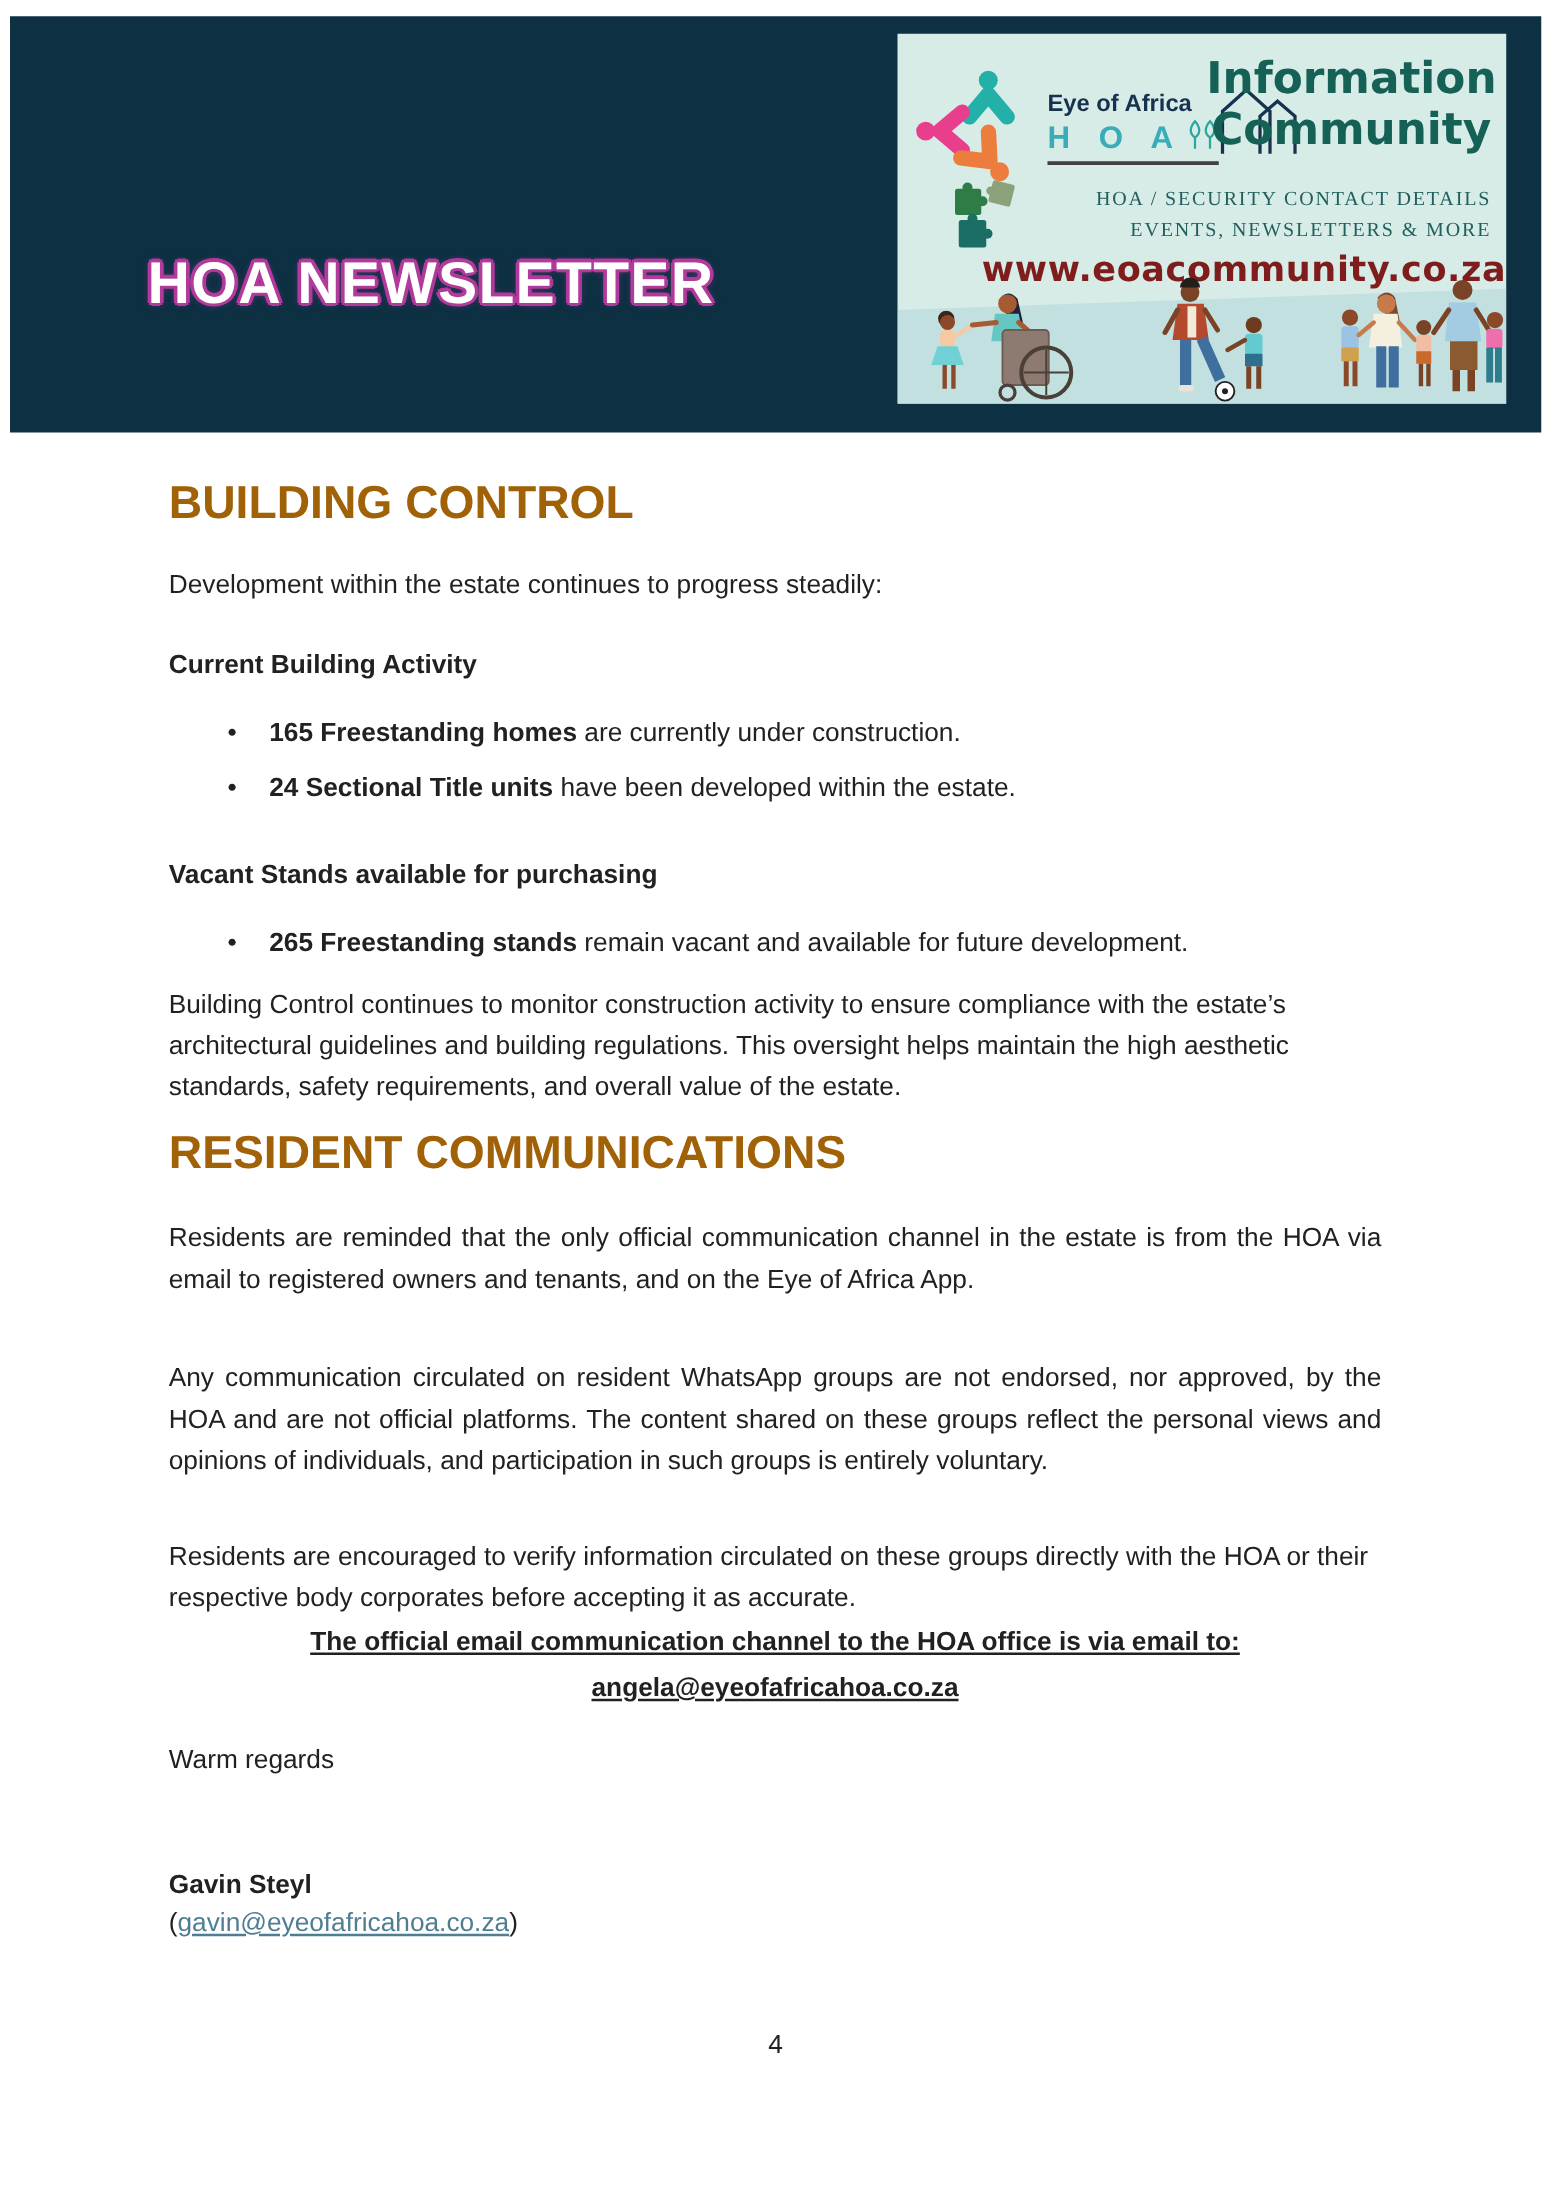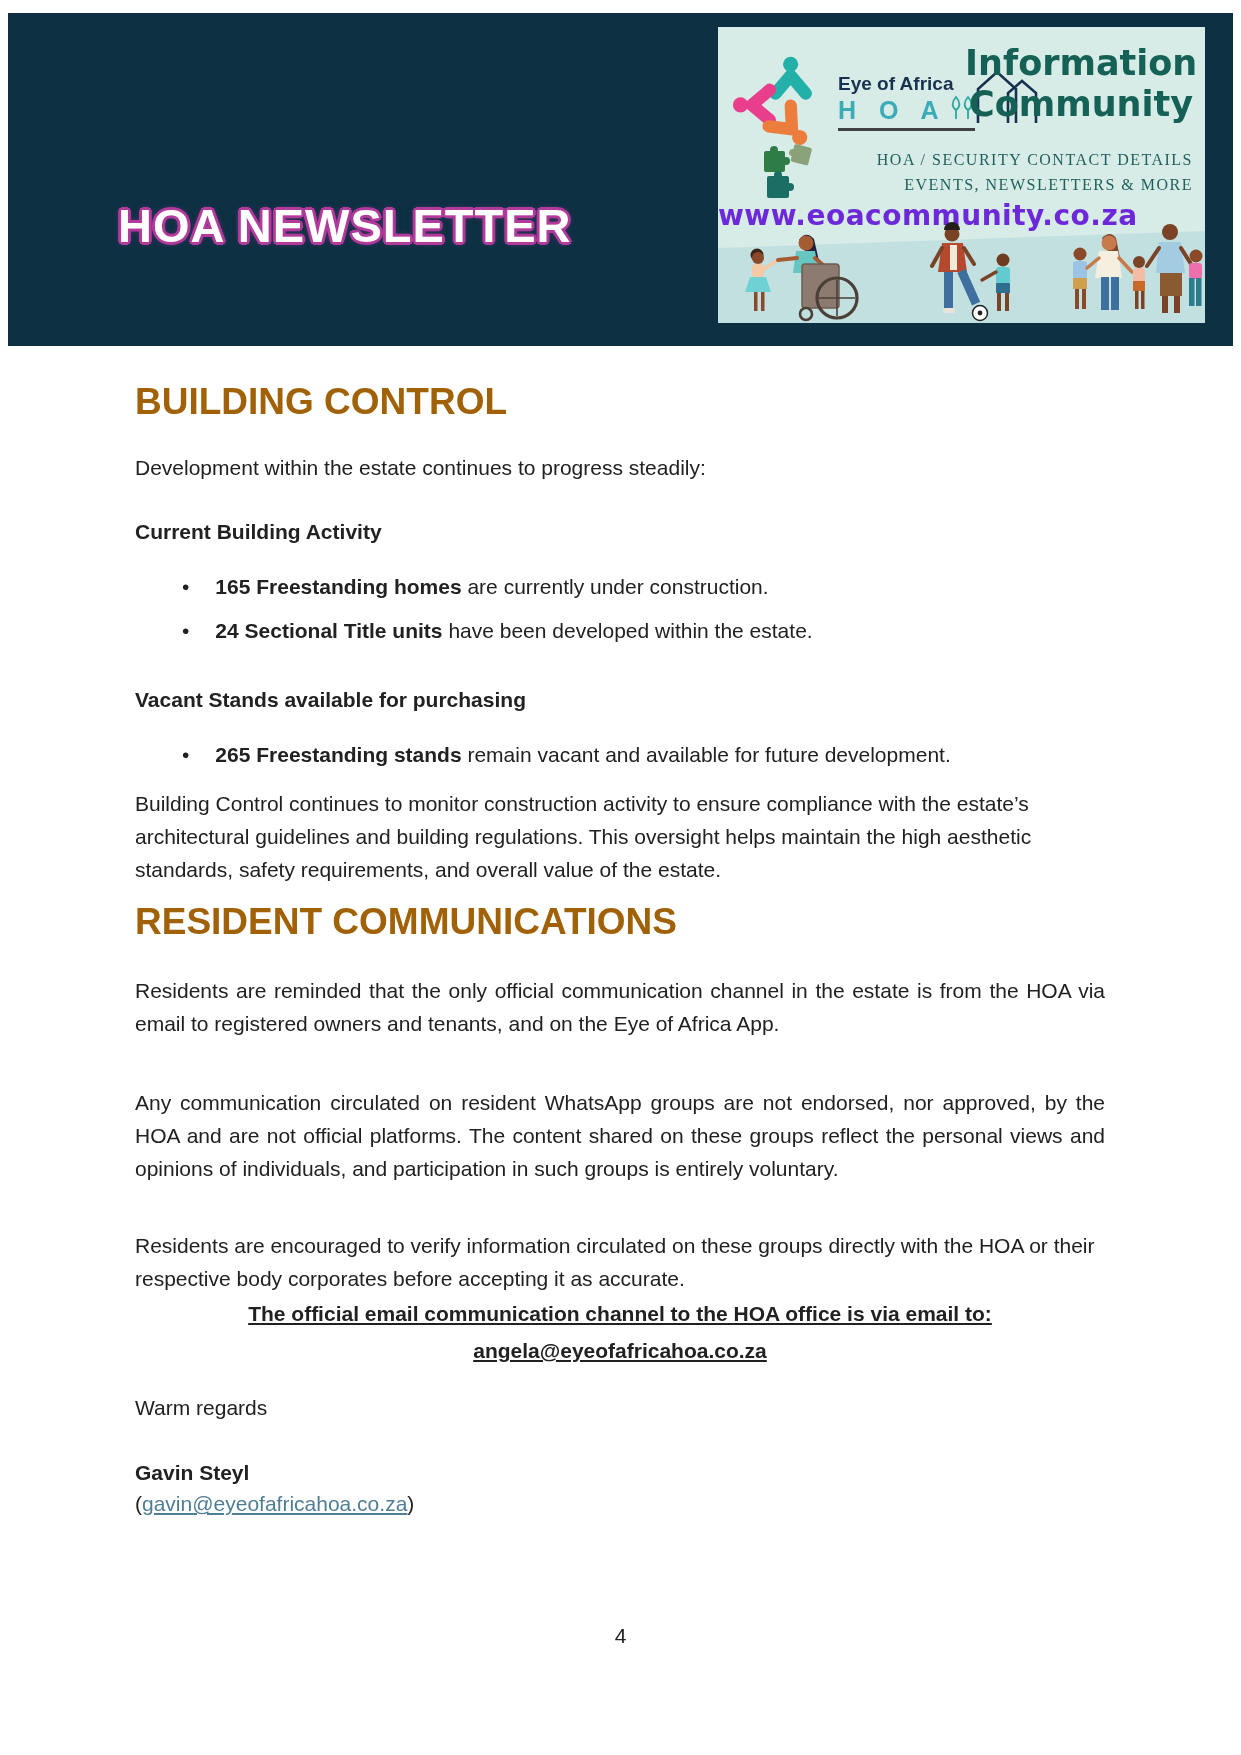--- a/index.html
+++ b/index.html
@@ -20,22 +20,22 @@
   .logo-text{position:absolute;left:120px;top:46px;border-bottom:3px solid #404040;padding-bottom:3px;}
   .logo-line1{font-size:19px;font-weight:bold;color:#16324f;white-space:nowrap;}
   .logo-line2{font-size:25px;font-weight:bold;color:#3aacb8;letter-spacing:8px;white-space:nowrap;display:inline-block;vertical-align:middle;}
   .logo-trees{display:inline-block;vertical-align:middle;margin-left:2px;}
   .house-icon{position:absolute;left:252px;top:36px;}
   .card-heading{position:absolute;right:8px;top:16px;width:232px;text-align:center;
     font-family:"DejaVu Sans",sans-serif;font-weight:bold;color:#166156;font-size:35px;line-height:41px;}
   .puzzle-icon{position:absolute;left:44px;top:116px;}
   .card-sub{position:absolute;right:12px;top:120px;text-align:right;
     font-family:"Liberation Serif",serif;font-size:16px;line-height:25px;color:#1f5f5c;letter-spacing:1.5px;margin-left:34px;}
-  .card-site{position:absolute;left:0;right:0;top:172px;text-align:left;
-    font-family:"DejaVu Sans",sans-serif;font-weight:bold;font-size:28px;color:#6d28d9;letter-spacing:.5px;}
+  .card-site{position:absolute;left:0;right:0;top:172px;text-align:right;
+    font-family:"DejaVu Sans",sans-serif;font-weight:bold;font-size:28px;color:#7f1d1d;letter-spacing:.5px;}
   .card-art{position:absolute;left:0;bottom:0;width:487px;height:105px;}
   
   .content{position:absolute;left:135px;top:380px;width:970px;font-size:21px;line-height:33px;}
   h1.sec{margin:0 0 27px 0;text-align:left;color:#a16207;font-size:37px;line-height:44px;letter-spacing:0;}
   h1.sec2{margin:14px 0 30px 0;}
   p{margin:0;}
   .intro{margin-bottom:31px;}
   .subhead{font-weight:bold;margin-bottom:22px;}
   ul.blist{list-style:none;margin:0 0 36px 0;padding:0;}
   ul.blist li{display:flex;margin-bottom:11px;}
@@ -43,21 +43,21 @@
   ul.blist .li-text{margin-left:26px;}
   ul.blist2{margin-bottom:16px;}
   .b{font-weight:bold;}
   .closing{margin-bottom:0;}
   .just{text-align:justify;}
   .p1{margin-bottom:46px;}
   .p2{margin-bottom:8px;}
   .p3{margin-bottom:0;margin-top:44px;}
   .official{text-align:center;font-weight:bold;text-decoration:underline;line-height:37px;}
   .signoff{margin-top:22px;}
-  .sig-name{font-weight:bold;margin-top:32px;}
+  .sig-name{font-weight:bold;margin-top:67px;}
   .sig-email{line-height:30px;}
   .sig-email a{color:#4f7e93;text-decoration:underline;}
   .pagenum{position:absolute;left:0;right:0;top:1624px;text-align:center;font-size:21px;color:#212121;}
 </style>
 </head>
 <body>
 
 <div class="banner">
   <div class="nl-title">HOA NEWSLETTER</div>
 

